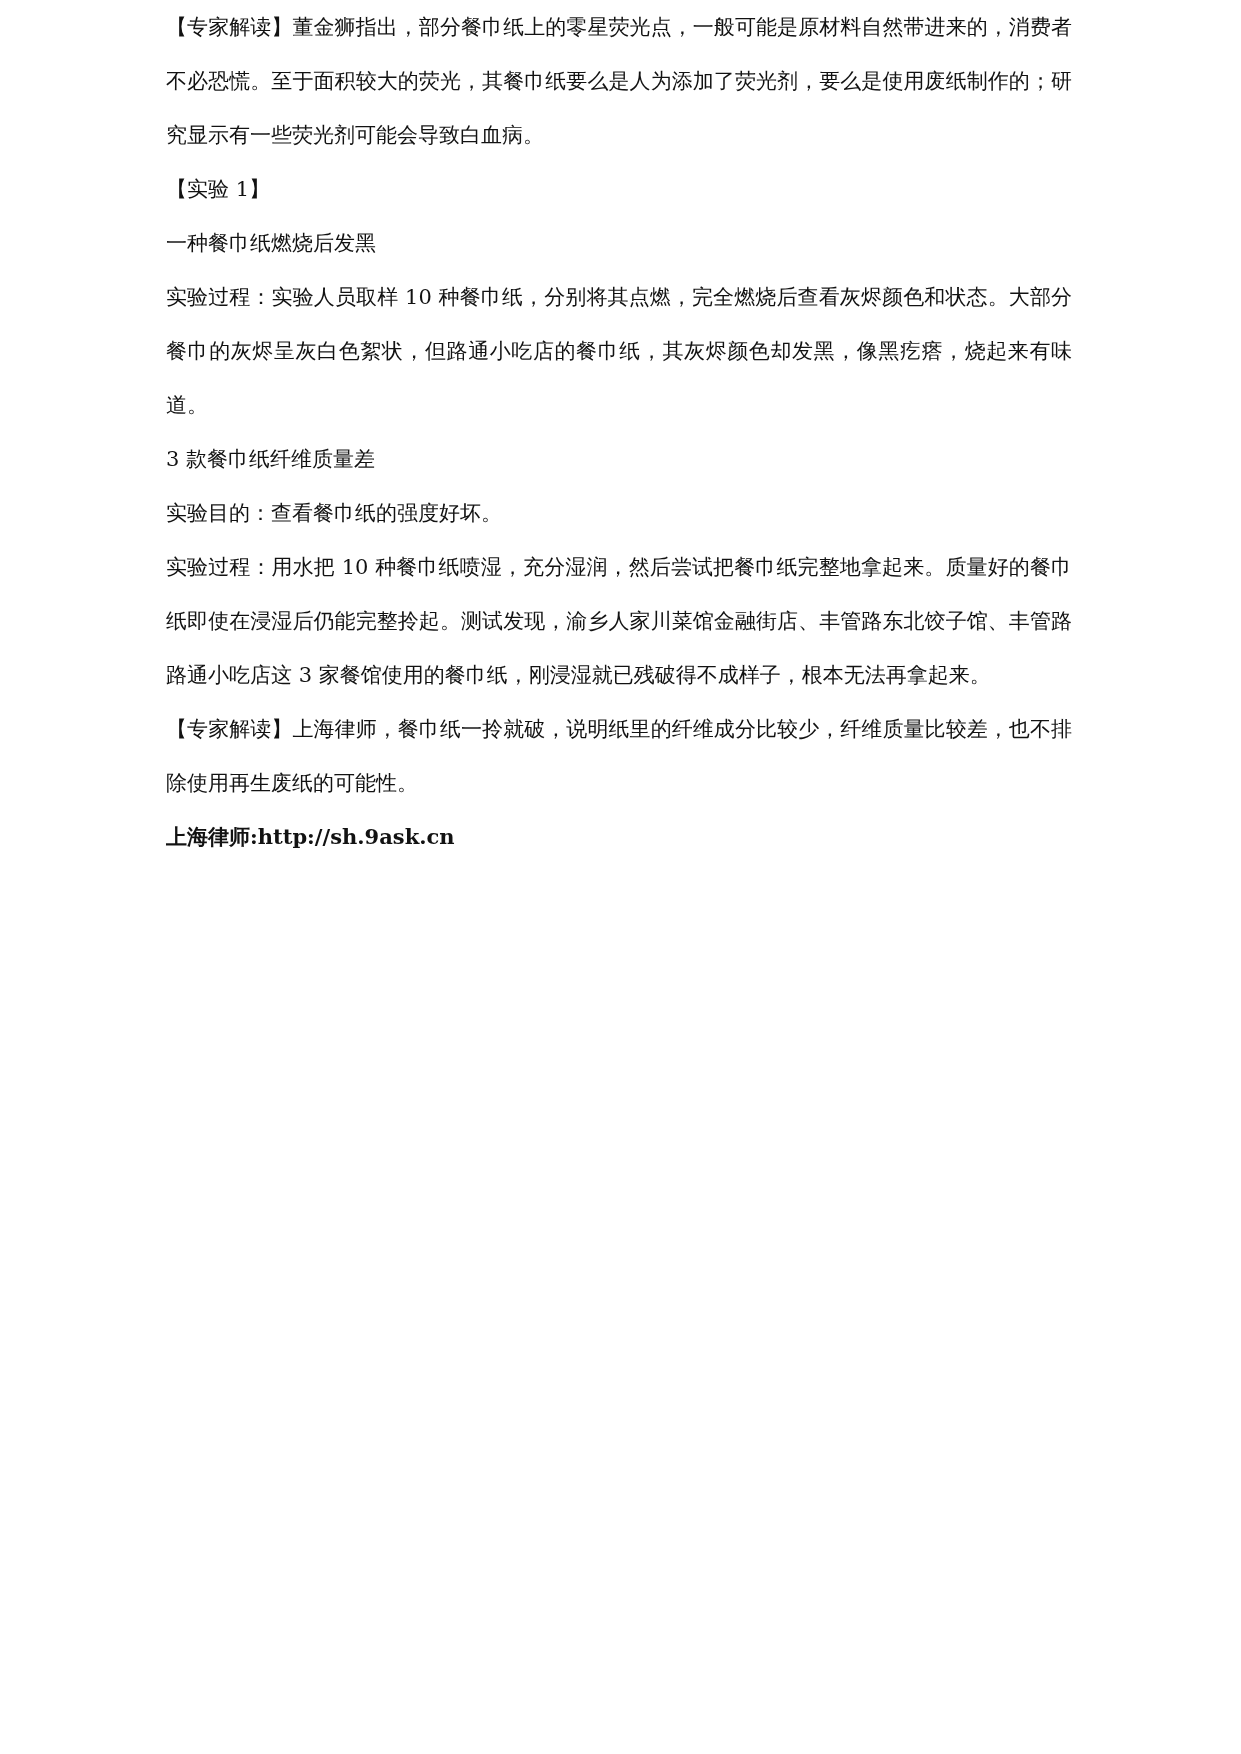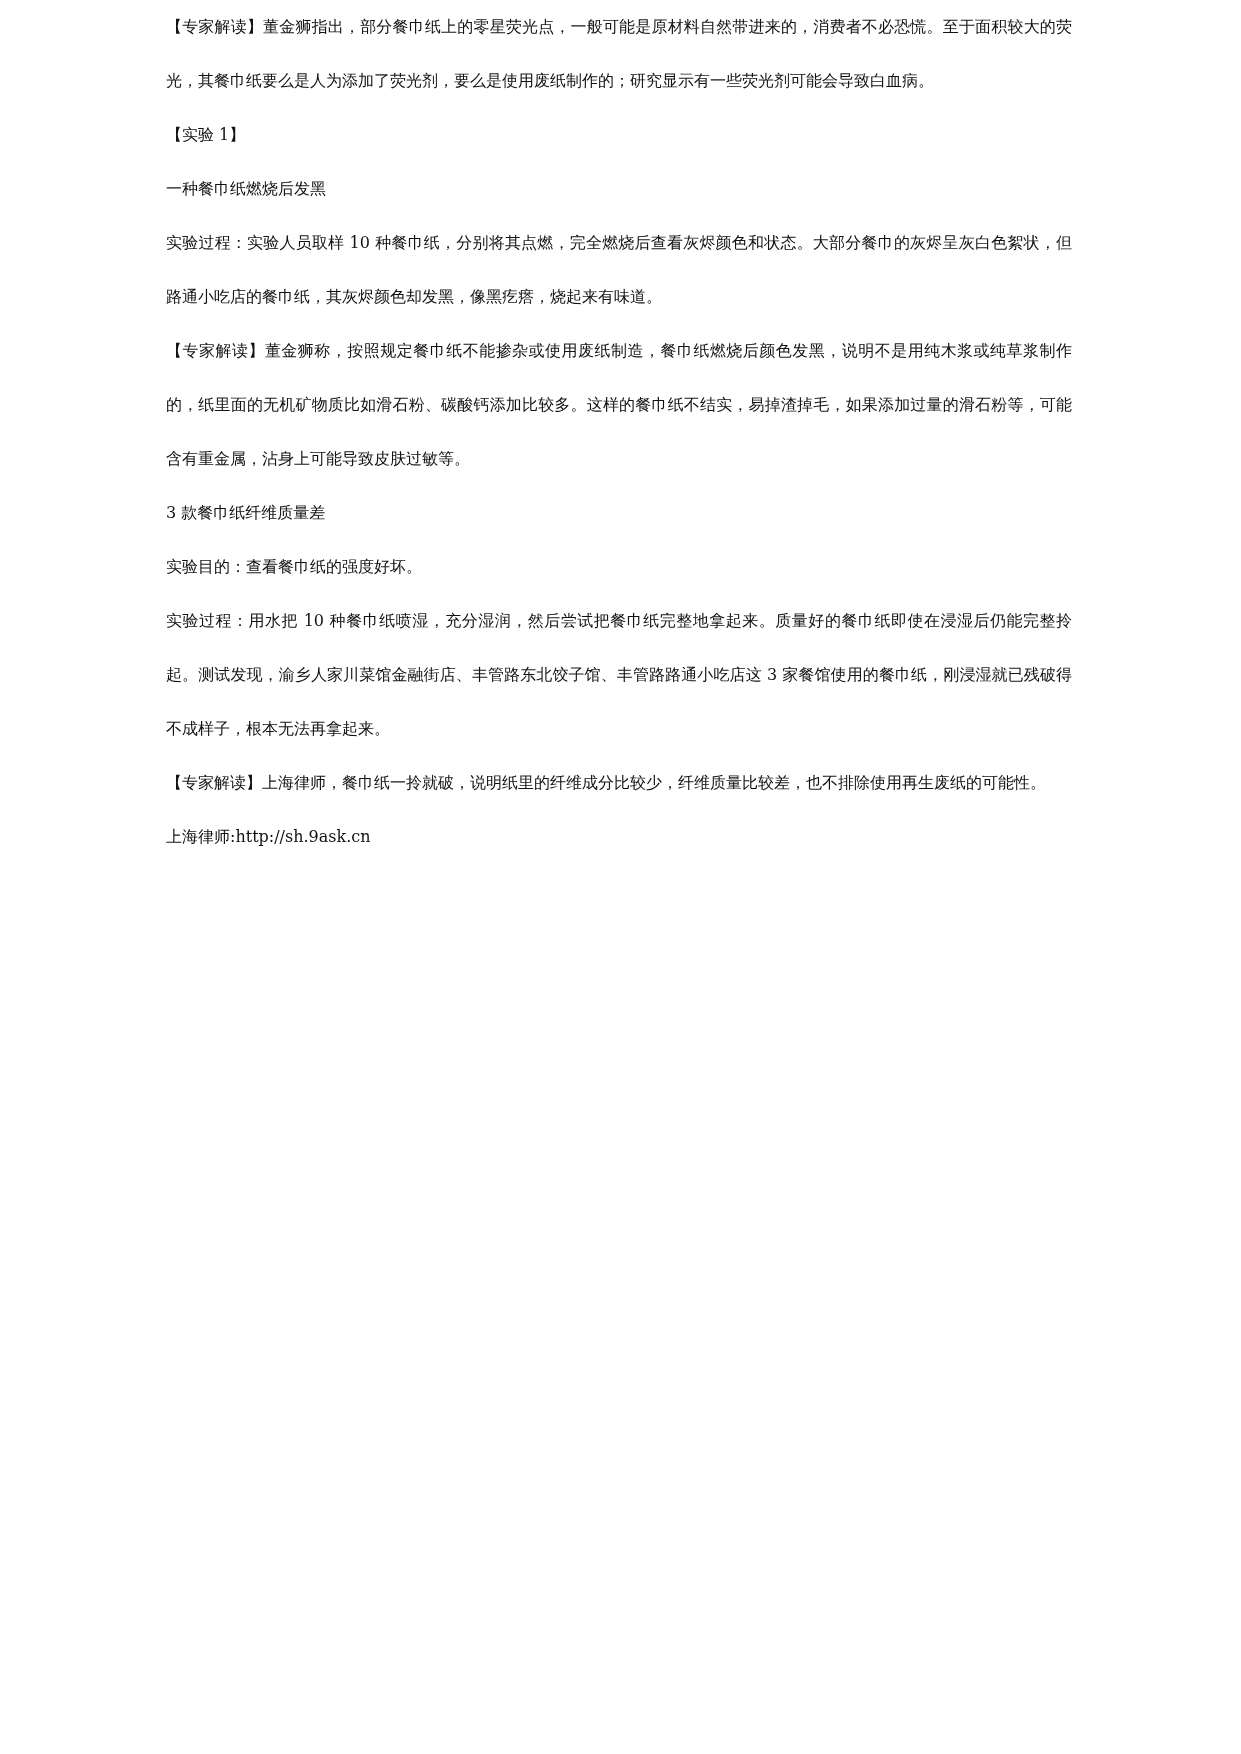--- a/index.html
+++ b/index.html
@@ -17,39 +17,38 @@
   }
   .page {
     position: absolute;
     left: 166px;
     top: 0;
     width: 906px;
   }
   p.para {
     margin: 0;
     padding: 0;
-    font-size: 16px;
+    font-size: 21px;
     line-height: 54px;
     text-align: justify;
     text-align-last: left;
     word-break: break-all;
     color: #121212;
   }
   p.footer-line {
-    font-weight: normal;
+    font-weight: bold;
     text-align: left;
   }
 </style>
 </head>
 <body>
 
 <div class="page">
   <p class="para">【专家解读】董金狮指出，部分餐巾纸上的零星荧光点，一般可能是原材料自然带进来的，消费者不必恐慌。至于面积较大的荧光，其餐巾纸要么是人为添加了荧光剂，要么是使用废纸制作的；研究显示有一些荧光剂可能会导致白血病。</p>
   <p class="para">【实验 1】</p>
   <p class="para">一种餐巾纸燃烧后发黑</p>
   <p class="para">实验过程：实验人员取样 10 种餐巾纸，分别将其点燃，完全燃烧后查看灰烬颜色和状态。大部分餐巾的灰烬呈灰白色絮状，但路通小吃店的餐巾纸，其灰烬颜色却发黑，像黑疙瘩，烧起来有味道。</p>
-  <p class="para">【专家解读】董金狮称，按照规定餐巾纸不能掺杂或使用废纸制造，餐巾纸燃烧后颜色发黑，说明不是用纯木浆或纯草浆制作的，纸里面的无机矿物质比如滑石粉、碳酸钙添加比较多。这样的餐巾纸不结实，易掉渣掉毛，如果添加过量的滑石粉等，可能含有重金属，沾身上可能导致皮肤过敏等。</p>
   <p class="para">3 款餐巾纸纤维质量差</p>
   <p class="para">实验目的：查看餐巾纸的强度好坏。</p>
   <p class="para">实验过程：用水把 10 种餐巾纸喷湿，充分湿润，然后尝试把餐巾纸完整地拿起来。质量好的餐巾纸即使在浸湿后仍能完整拎起。测试发现，渝乡人家川菜馆金融街店、丰管路东北饺子馆、丰管路路通小吃店这 3 家餐馆使用的餐巾纸，刚浸湿就已残破得不成样子，根本无法再拿起来。</p>
   <p class="para">【专家解读】上海律师，餐巾纸一拎就破，说明纸里的纤维成分比较少，纤维质量比较差，也不排除使用再生废纸的可能性。</p>
   <p class="para footer-line">上海律师:http://sh.9ask.cn</p>
 </div>
 
 </body></html>

